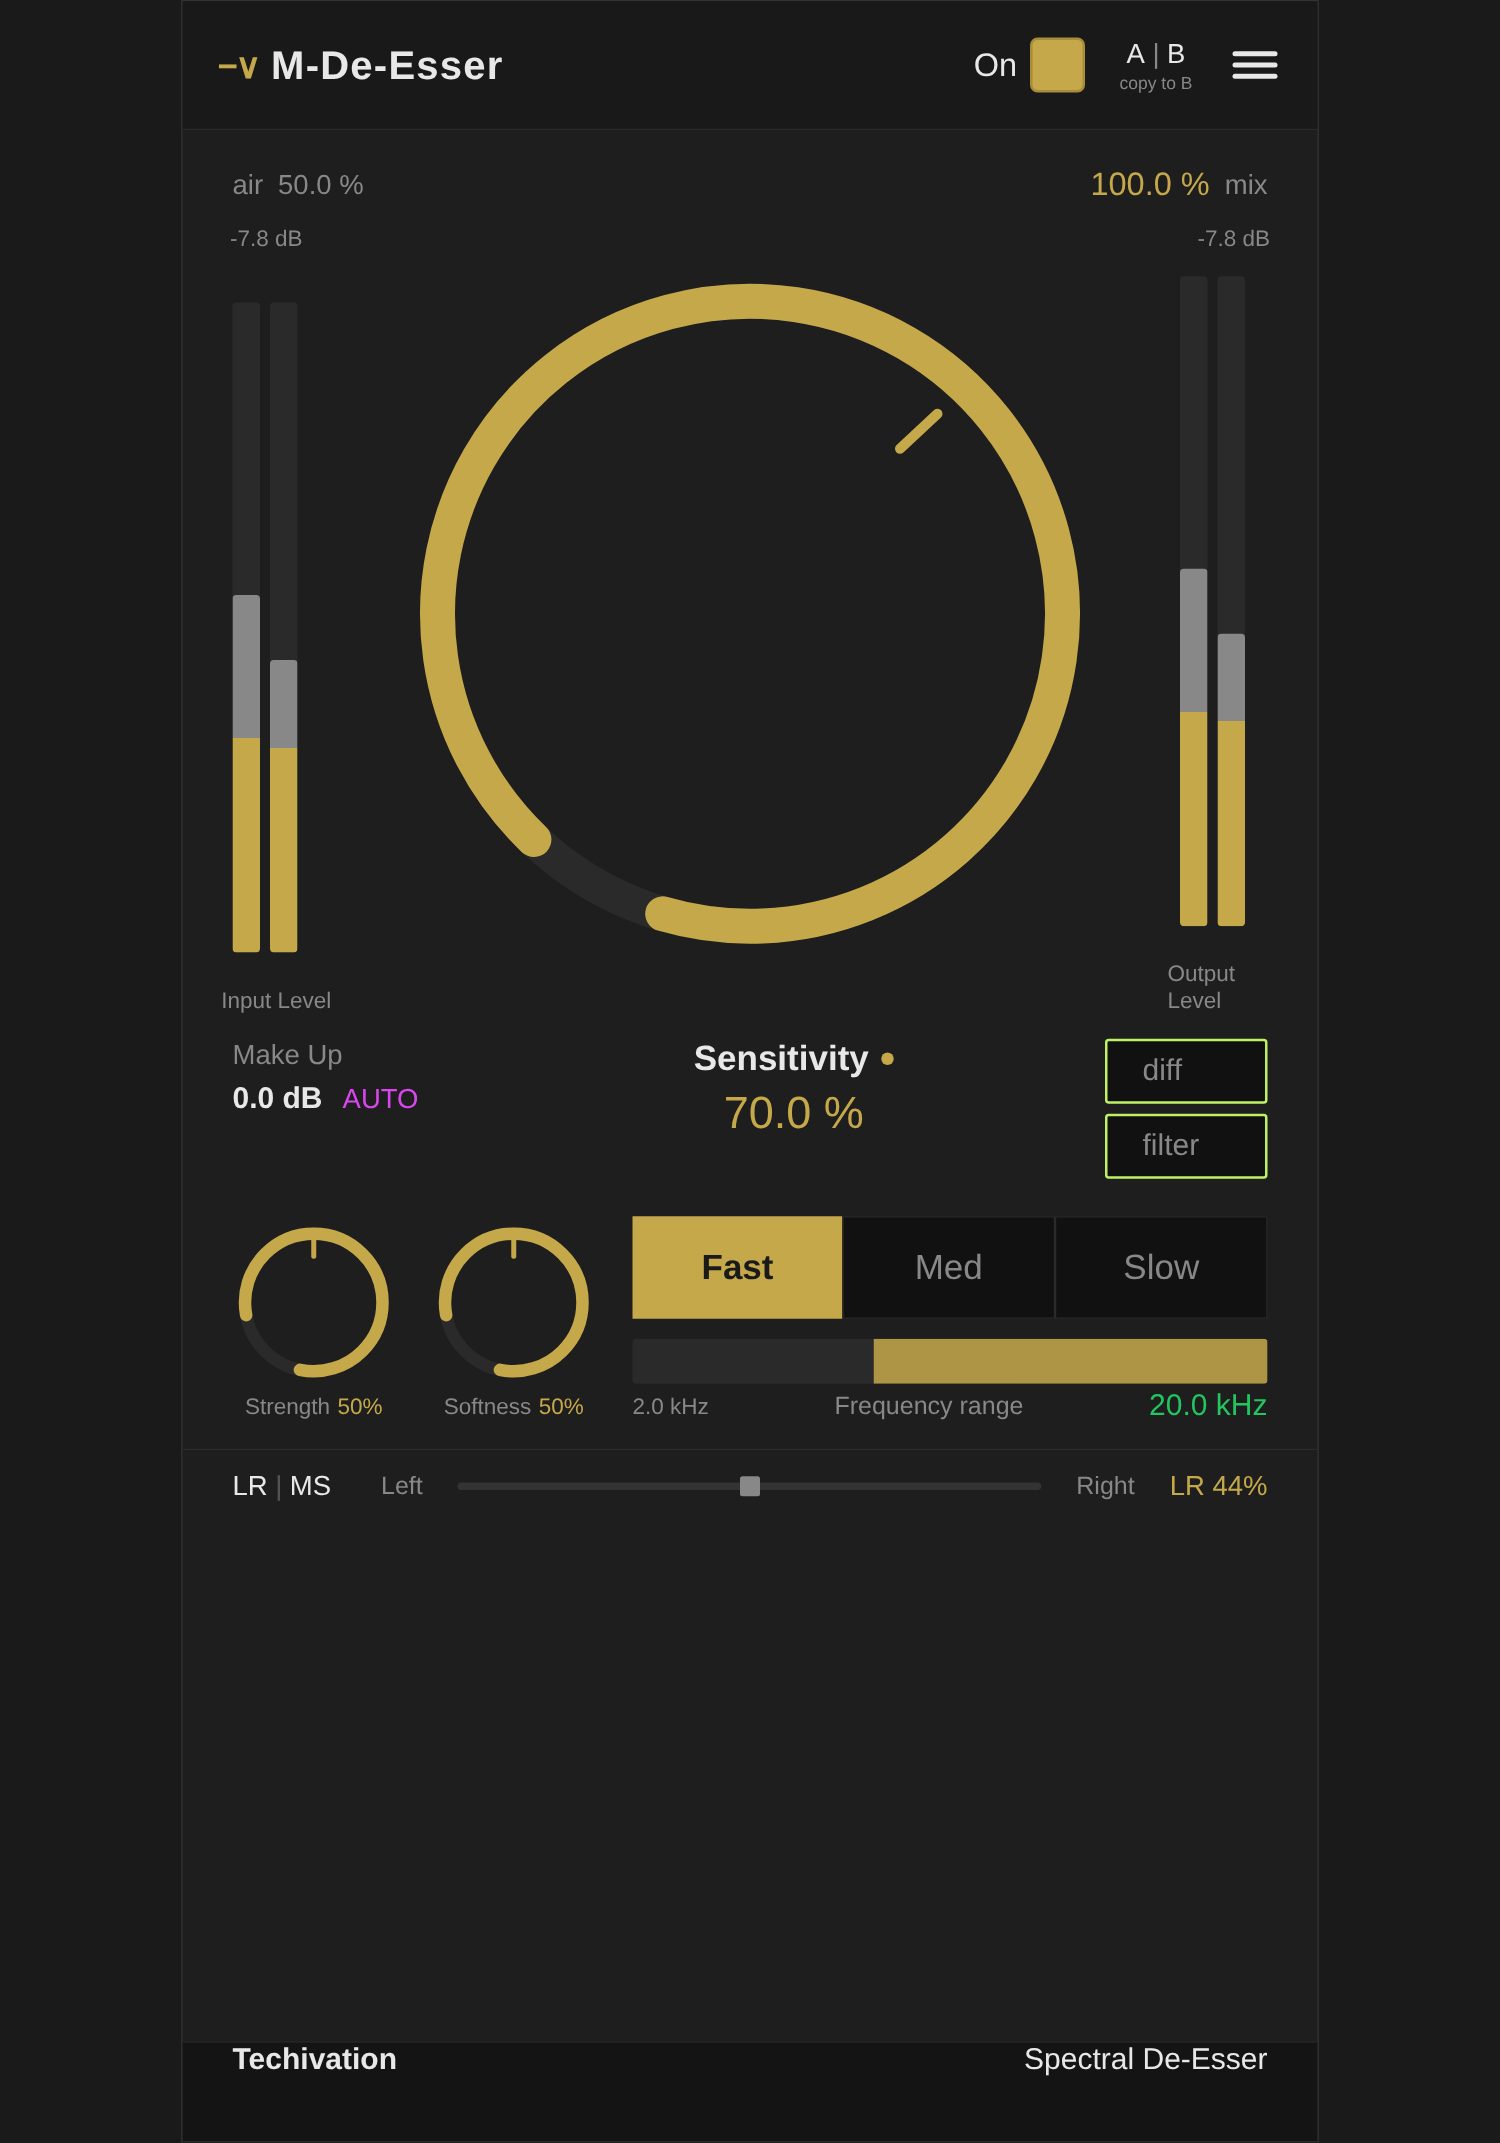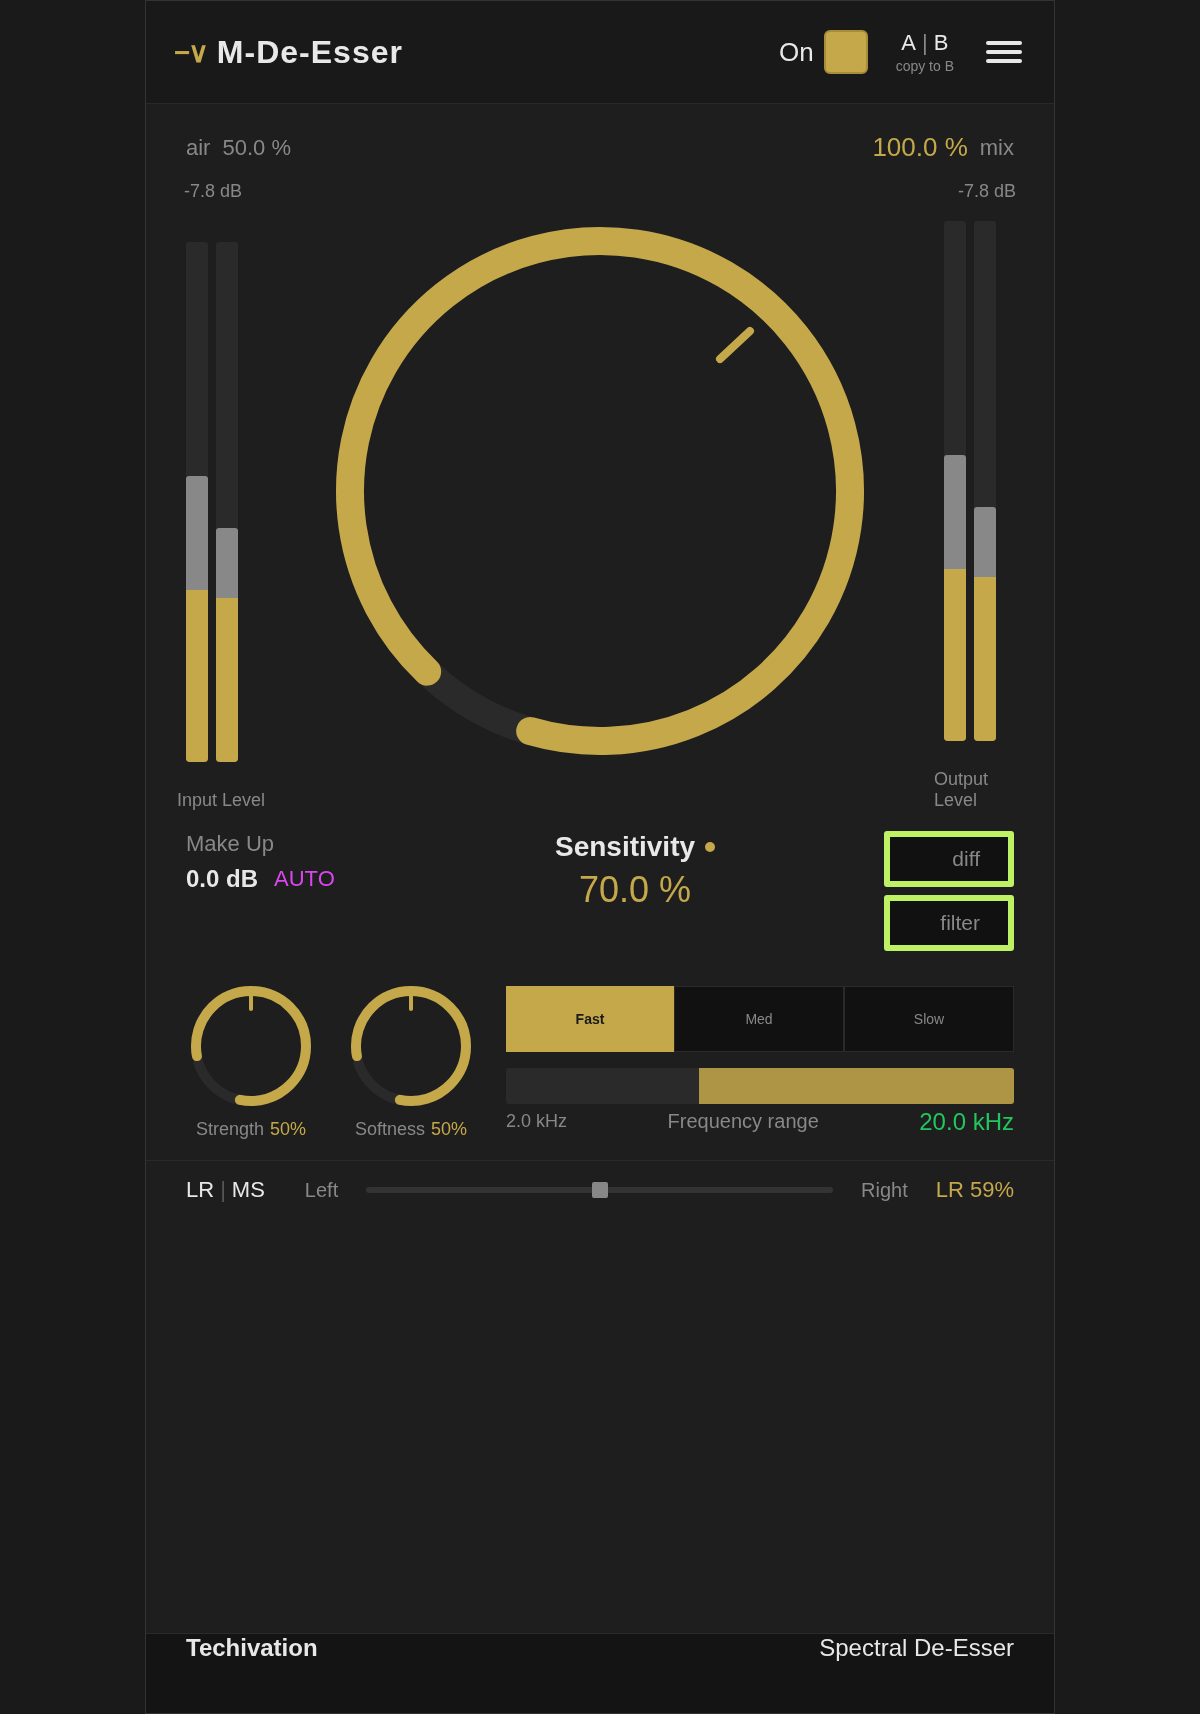--- a/index.html
+++ b/index.html
@@ -274,26 +274,26 @@
       margin-top: 6px;
     }
     .diff-filter-section {
       display: flex;
       flex-direction: column;
       gap: 8px;
       margin-left: auto;
     }
     .diff-btn, .filter-btn {
       background: #111;
-      border: 6px solid #bef264;
-      color: #888;
-      font-size: 21px;
+      border: 2px solid #bef264;
+      color: #888;
+      font-size: 24px;
       padding: 10px 28px;
       cursor: pointer;
-      text-align: right;
+      text-align: left;
       border-radius: 3px;
       min-width: 130px;
     }
     
     .bottom-controls {
       display: flex;
       align-items: center;
       padding: 20px 40px;
       gap: 30px;
       flex-wrap: nowrap;
@@ -329,21 +329,21 @@
       display: flex;
       flex-direction: column;
       gap: 16px;
     }
     .speed-buttons {
       display: flex;
       gap: 0;
     }
     .speed-btn {
       padding: 24px 0;
-      font-size: 14px;
+      font-size: 28px;
       cursor: pointer;
       border: none;
       flex: 1;
       text-align: center;
     }
     .speed-btn.active {
       background: #c4a84a;
       color: #1a1a1a;
       font-weight: 700;
     }
@@ -626,21 +626,21 @@
       <div class="lr-ms-toggle">
         <span>LR</span>
         <span class="lr-ms-divider">|</span>
         <span>MS</span>
       </div>
       <span class="lr-label">Left</span>
       <div class="lr-slider-container">
         <div class="lr-slider-thumb"></div>
       </div>
       <span class="right-label">Right</span>
-      <span class="lr-percent">LR 59%</span>
+      <span class="lr-percent">LR 44%</span>
     </div>
 
   </div>
 
   <div class="footer">
     <span class="footer-brand">Techivation</span>
     <span class="footer-product">Spectral De-Esser</span>
   </div>
 
 </div>

